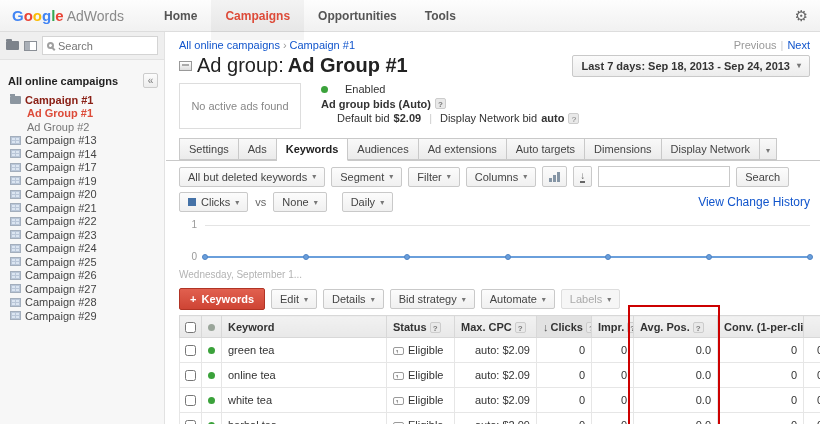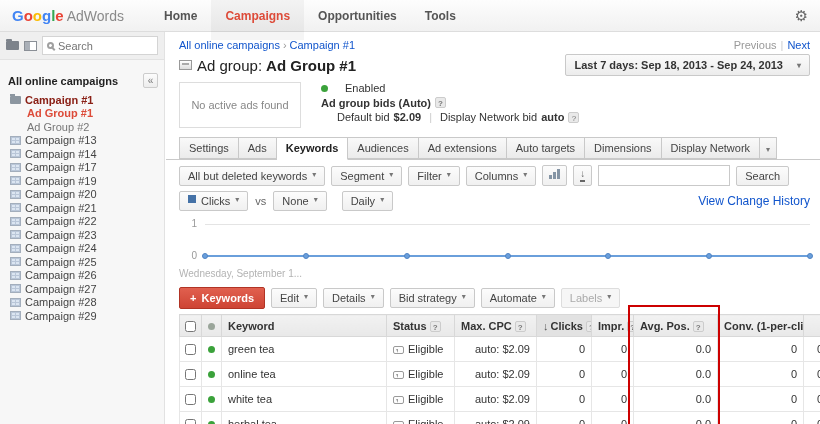--- a/index.html
+++ b/index.html
@@ -48,43 +48,43 @@
   .crumb-row{display:flex;align-items:center;padding:7px 10px 0 13px;}
   .bc-link{color:var(--link);cursor:pointer;}
   .bc-sep{color:#999;margin:0 3px;}
   .pager{margin-left:auto;display:flex;gap:4px;align-items:center;}
   .pager .prev{color:#999;cursor:pointer;}
   .pager .pipe{color:#ccc;}
   .pager .next{color:var(--link);cursor:pointer;}
   .title-row{display:flex;align-items:center;padding:3px 10px 0 13px;}
   .adgroup-ico{width:13px;height:10px;border:1px solid #999;background:linear-gradient(#fff,#ddd);margin-right:5px;position:relative;flex:0 0 auto;}
   .adgroup-ico::before{content:"";position:absolute;top:2px;left:2px;right:2px;height:2px;background:#aaa;}
-  .page-title{font-size:15px;font-weight:normal;color:#222;}
+  .page-title{font-size:20px;font-weight:normal;color:#222;}
   .page-title b{font-weight:bold;margin-left:4px;}
-  .date-range{margin-left:auto;display:flex;align-items:center;gap:14px;background:linear-gradient(#fbfbfb,#ececec);border:1px solid #c9c9c9;border-radius:2px;padding:4px 8px;font-weight:bold;color:#333;cursor:pointer;font-size:11px;font-family:inherit;}
+  .date-range{margin-left:auto;display:flex;align-items:center;gap:7px;background:linear-gradient(#fbfbfb,#ececec);border:1px solid #c9c9c9;border-radius:2px;padding:4px 8px;font-weight:bold;color:#333;cursor:pointer;font-size:11px;font-family:inherit;}
   .arr{font-size:8px;color:#777;}
   .summary{display:flex;gap:20px;padding:6px 10px 4px 13px;}
   .no-ads{width:122px;height:46px;border:1px solid #ddd;display:flex;align-items:center;justify-content:center;color:#888;background:#fff;}
   .gdot{width:7px;height:7px;border-radius:50%;background:var(--green);display:inline-block;flex:0 0 auto;}
   .enabled-row{display:flex;align-items:center;gap:17px;}
   .bids-title{font-weight:bold;margin:3px 0 2px;display:flex;align-items:flex-start;gap:4px;}
   .help{display:inline-block;width:11px;height:11px;line-height:11px;text-align:center;background:#e9e9e9;border:1px solid #ccc;border-radius:2px;color:#777;font-size:8px;cursor:pointer;flex:0 0 auto;}
   .bids-detail{display:flex;align-items:center;gap:4px;color:#333;padding-left:16px;}
   .sep-pipe{color:#ccc;margin:0 4px;}
 
   
   .tabs{display:flex;align-items:flex-end;padding:5px 0 0 13px;border-bottom:1px solid #c9c9c9;position:relative;}
   .tab{padding:4px 9px;background:linear-gradient(#f9f9f9,#ebebeb);border:1px solid #c9c9c9;border-left:none;color:#444;cursor:pointer;white-space:nowrap;}
   .tab:first-child{border-left:1px solid #c9c9c9;}
   .tab.active{background:#fff;font-weight:bold;border-bottom:1px solid #fff;margin-bottom:-1px;padding-bottom:5px;color:#222;}
   .tab.more{padding:4px 6px;}
 
   
   .filter-bar{display:flex;align-items:center;gap:6px;padding:5px 10px 0 13px;}
-  .btn{display:inline-flex;gap:5px;background:linear-gradient(#fcfcfc,#f0f0f0);border:1px solid #c9c9c9;border-radius:2px;padding:3px 8px;color:#444;cursor:pointer;font-size:11px;font-family:inherit;white-space:nowrap;}
+  .btn{display:inline-flex;align-items:center;gap:5px;background:linear-gradient(#fcfcfc,#f0f0f0);border:1px solid #c9c9c9;border-radius:2px;padding:3px 8px;color:#444;cursor:pointer;font-size:11px;font-family:inherit;white-space:nowrap;}
   .iconbtn{padding:3px 6px;height:21px;}
   .chart-ico{display:inline-flex;align-items:flex-end;gap:1px;height:10px;}
   .chart-ico i{display:block;width:3px;background:#8595a5;}
   .chart-ico i:nth-child(1){height:4px}.chart-ico i:nth-child(2){height:7px}.chart-ico i:nth-child(3){height:10px}
   .dl{color:#666;font-weight:bold;border-bottom:2px solid #666;line-height:10px;font-size:10px;}
   .search-input{width:132px;height:21px;border:1px solid #c9c9c9;padding:0 5px;font-family:inherit;font-size:11px;outline:none;}
 
   
   .chart-controls{display:flex;align-items:center;gap:7px;padding:5px 10px 0 13px;}
   .sq{width:8px;height:8px;display:inline-block;background:#4572a7;}

